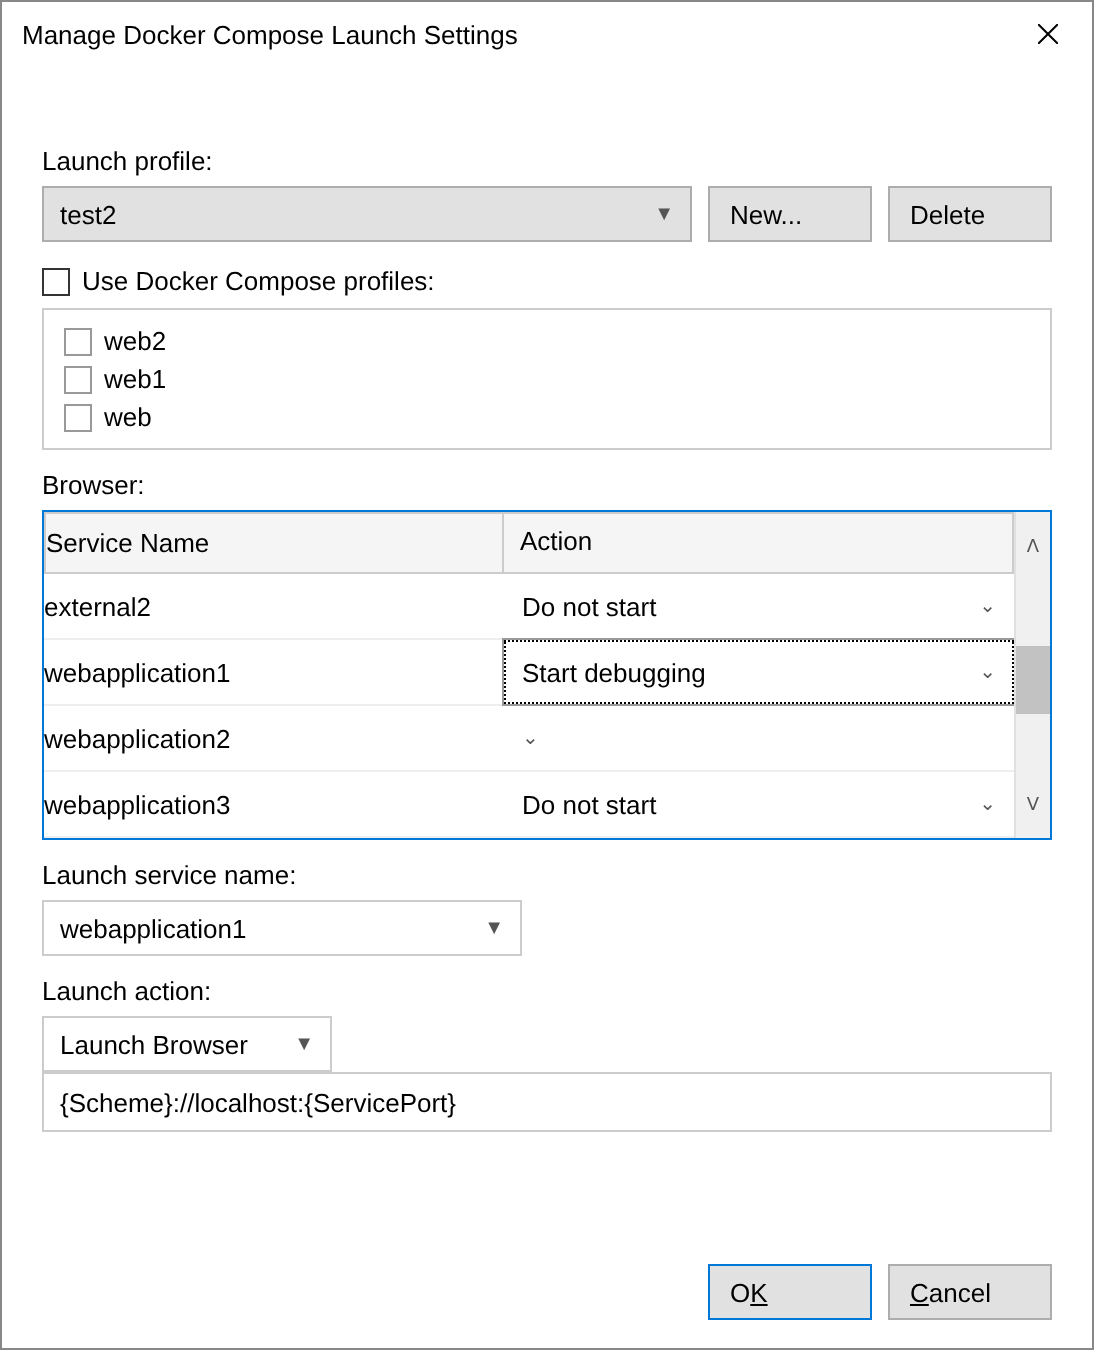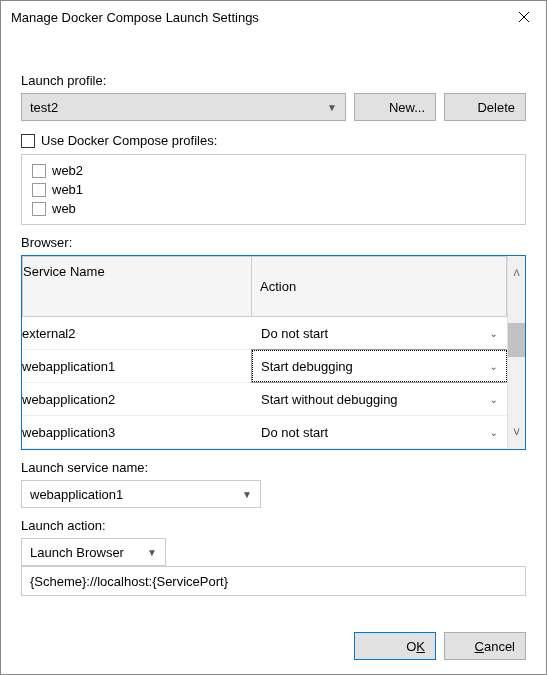--- a/index.html
+++ b/index.html
@@ -8,21 +8,21 @@
   .titlebar-title { flex: 1; }
   .close-btn { width: 45px; height: 32px; display: flex; align-items: center; justify-content: center; cursor: pointer; }
   .content { padding: 8px 20px 14px 20px; flex: 1; display: flex; flex-direction: column; }
   .label { margin: 10px 0 5px 0; }
   .label.first { margin-top: 32px; }
   .row { display: flex; gap: 8px; align-items: center; }
   .dropdown { border: 1px solid #adadad; background: #e1e1e1; height: 28px; display: flex; align-items: center; padding: 0 8px; cursor: pointer; position: relative; }
   .dropdown.white { background: #fff; border: 1px solid #ccc; }
   .dropdown .dd-val { flex: 1; }
   .dropdown .caret { font-size: 10px; color: #555; }
-  .btn { border: 1px solid #adadad; background: #e1e1e1; height: 28px; padding: 0 10px; min-width: 82px; display: flex; align-items: center; justify-content: flex-end; cursor: pointer; }
+  .btn { border: 1px solid #adadad; background: #e1e1e1; height: 28px; padding: 0 10px; min-width: 82px; display: flex; align-items: center; justify-content: flex-start; cursor: pointer; }
   .btn.primary { border: 1px solid #0078d7; }
   .btn .u { text-decoration: underline; }
   .chk-row { display: flex; align-items: center; gap: 6px; margin: 12px 0 6px 0; }
   .chk { width: 14px; height: 14px; border: 1px solid #333; background: #fff; cursor: pointer; }
   .profiles-box { border: 1px solid #ccc; padding: 6px 10px; }
   .profile-item { display: flex; align-items: center; gap: 6px; padding: 2px 0; }
   .profile-item .chk { border-color: #999; }
   .grid-wrap { border: 1px solid #0078d7; display: flex; }
   .grid { flex: 1; }
   .grid-head { display: flex; background: #f0f0f0; }
@@ -87,21 +87,21 @@
       <div class="chk"></div>
       <span>web</span>
     </div>
   </div>
 
   <div class="label">Browser:</div>
   <div class="grid-wrap">
     <div class="grid">
       <div class="grid-head">
         <div class="cell col-name">Service Name</div>
-        <div class="cell col-action" style="padding:22px 8px">Action</div>
+        <div class="cell col-action" style="padding:6px 8px">Action</div>
       </div>
       <div class="grid-body" id="grid-body">
           <div class="grow">
             <div class="cell col-name">external2</div>
             <div class="cell col-action">
               <div class="cell-drop">
                 <span class="dval">Do not start</span>
                 <span class="caret2">⌄</span>
               </div>
             </div>
@@ -112,21 +112,20 @@
               <div class="cell-drop focused">
                 <span class="dval">Start debugging</span>
                 <span class="caret2">⌄</span>
               </div>
             </div>
           </div>
           <div class="grow">
             <div class="cell col-name">webapplication2</div>
             <div class="cell col-action">
               <div class="cell-drop">
-                <span class="dval">Start without debugging</span>
                 <span class="caret2">⌄</span>
               </div>
             </div>
           </div>
           <div class="grow">
             <div class="cell col-name">webapplication3</div>
             <div class="cell col-action">
               <div class="cell-drop">
                 <span class="dval">Do not start</span>
                 <span class="caret2">⌄</span>

